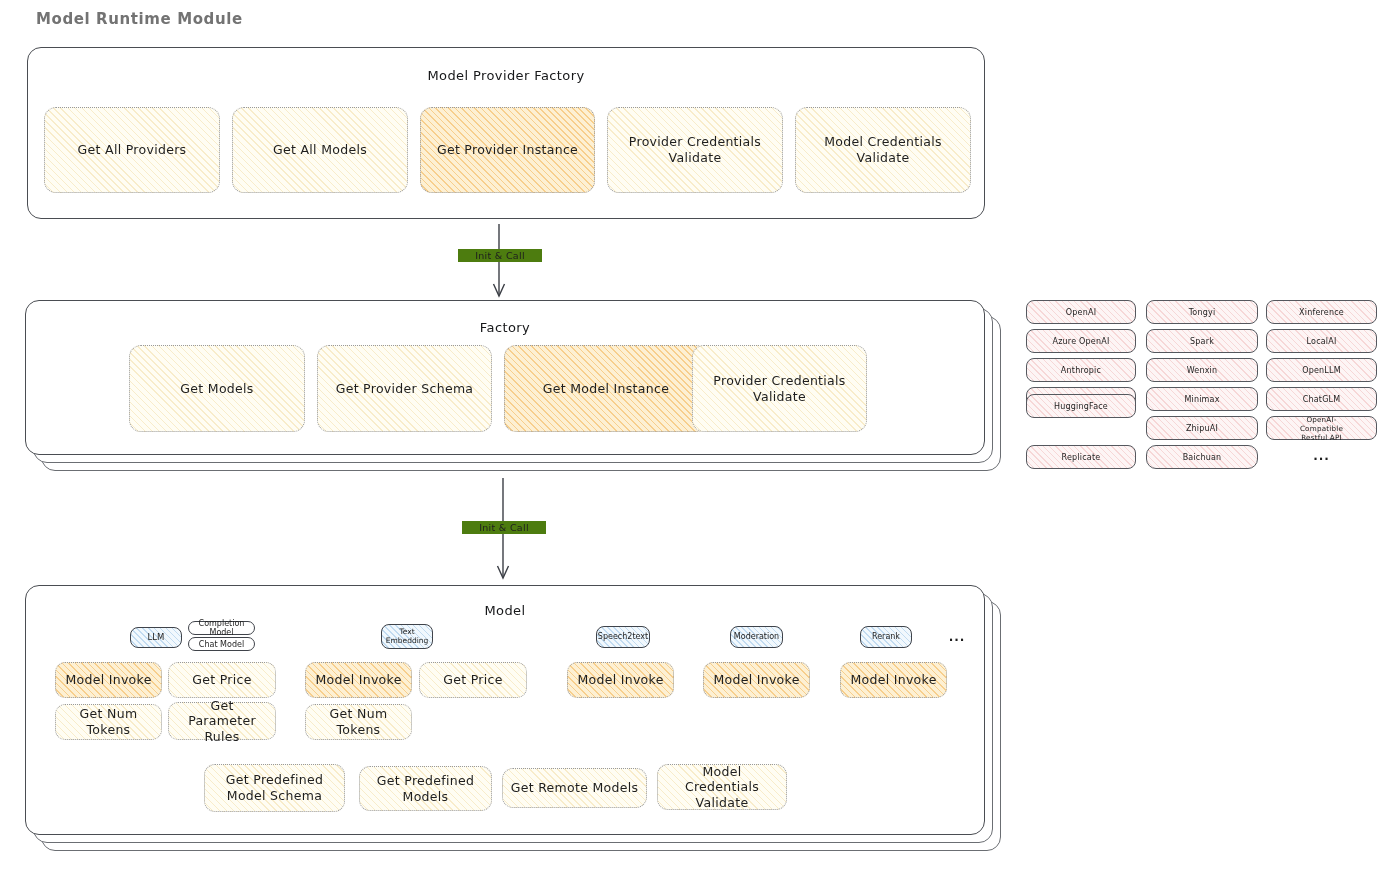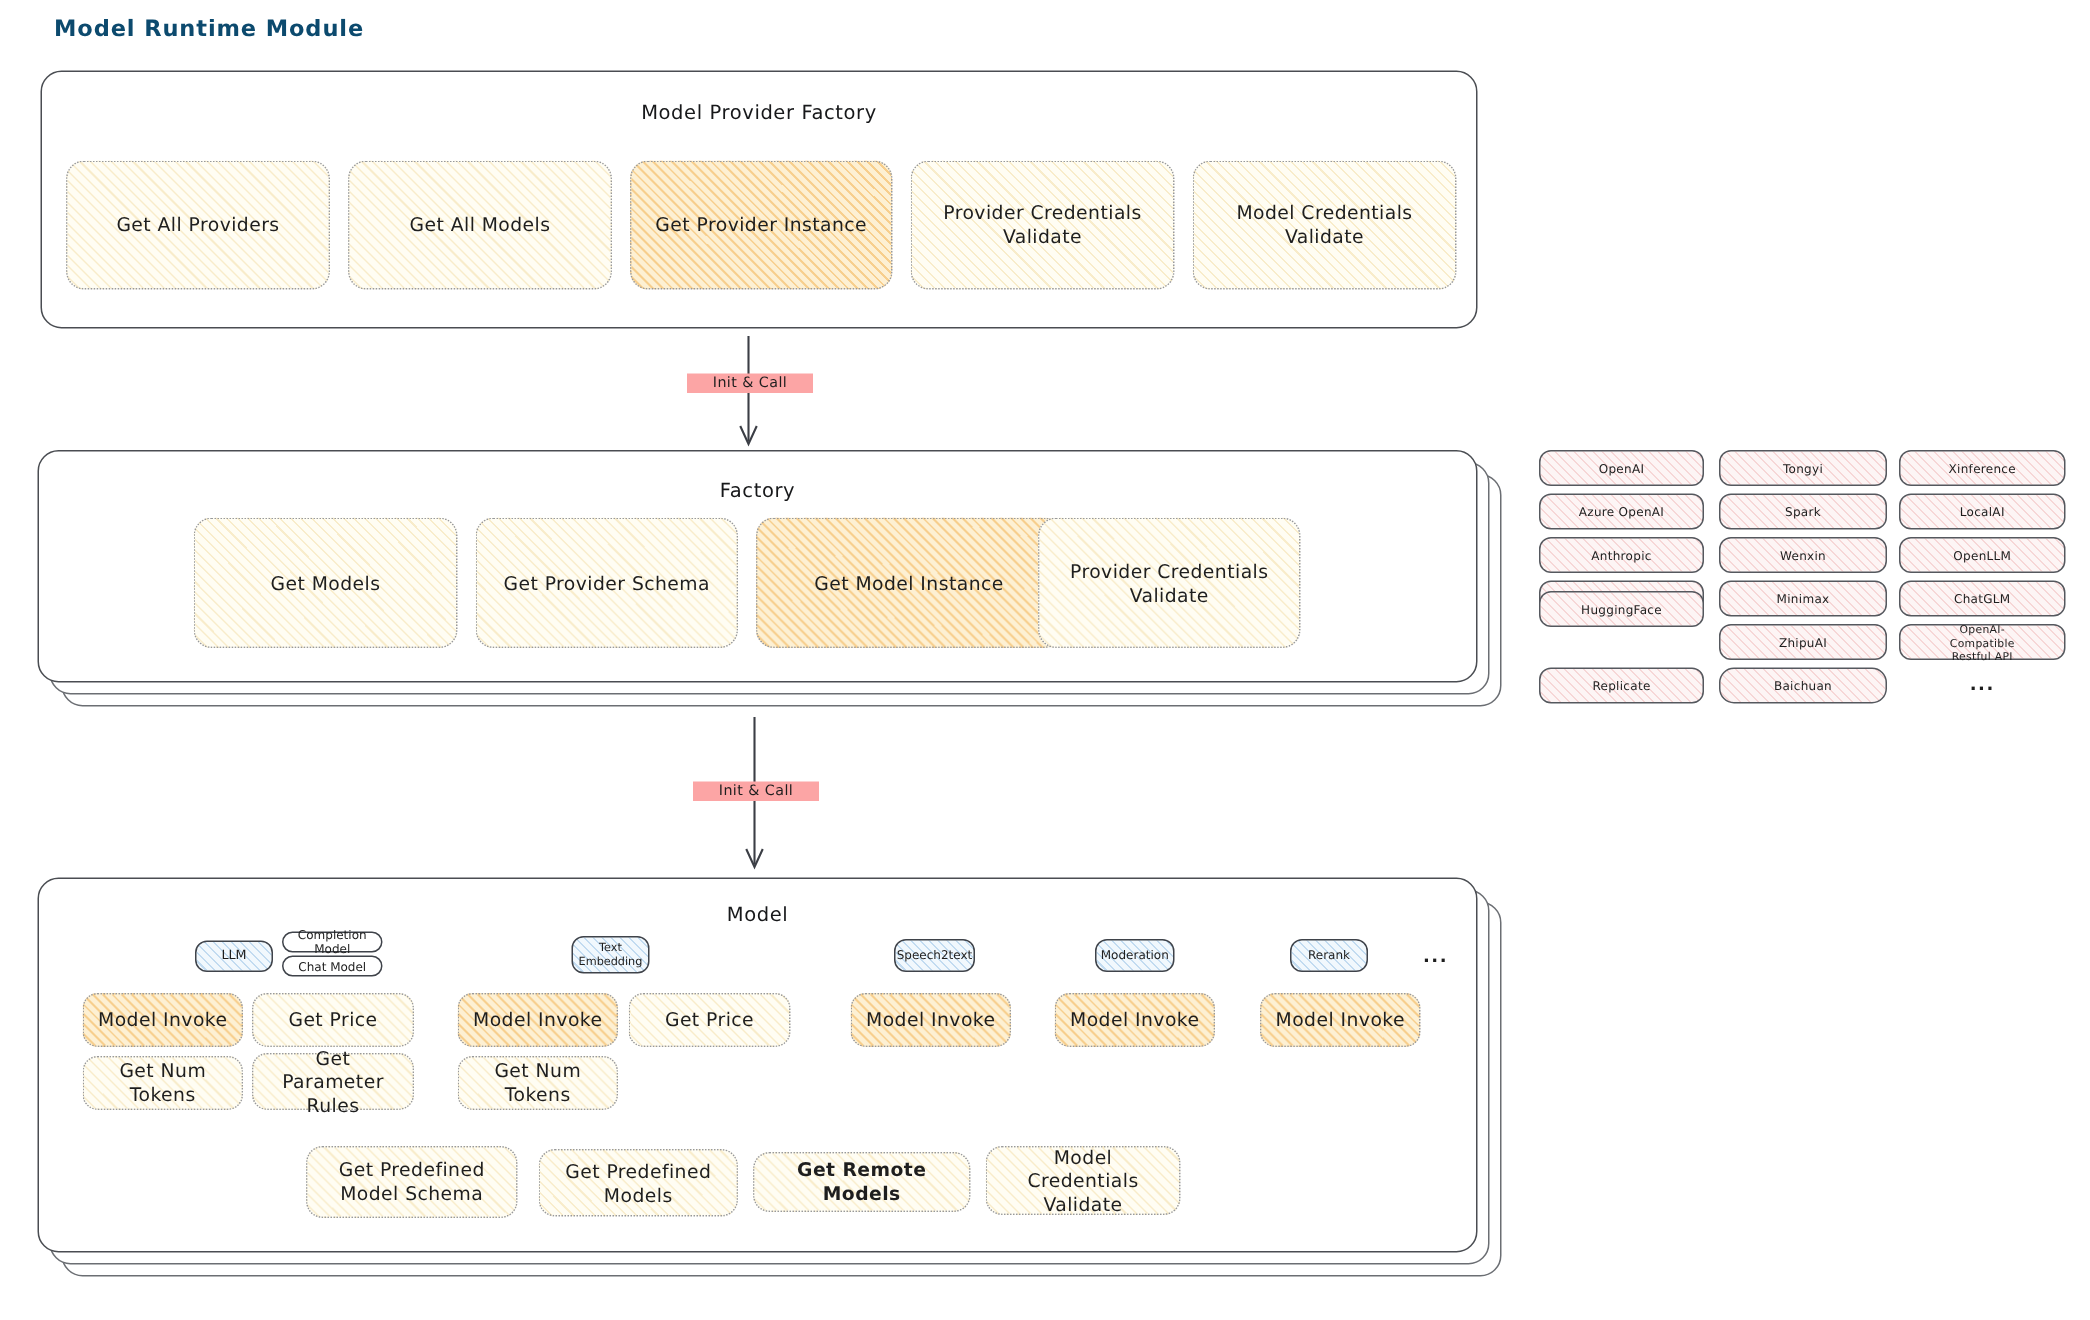--- a/index.html
+++ b/index.html
@@ -1,19 +1,19 @@
 <!DOCTYPE html>
 <html><head>
 <meta charset="utf-8">
 <style>
   * { box-sizing: border-box; margin: 0; padding: 0; }
   body { background: #ffffff; font-family: "DejaVu Sans", "Liberation Sans", sans-serif; color: #1e1e1e; }
   .canvas { position: relative; width: 1393px; height: 880px; background: #fff; overflow: hidden; }
 
-  .page-title { position: absolute; font-size: 15px; font-weight: 700; letter-spacing: 0.6px; color: #0c4a6e; }
+  .page-title { position: absolute; font-size: 15px; font-weight: 700; letter-spacing: 0.6px; color: #737373; }
 
   .big-box { position: absolute; border: 1.6px solid #4a4d52; border-radius: 14px; background: #fff; }
   .stack-layer { position: absolute; border: 1.3px solid #6b6e73; border-radius: 14px; background: #fff; }
   .box-title { position: absolute; text-align: center; font-size: 13px; letter-spacing: 0.4px; color: #17181a; }
 
   .op { position: absolute; display: flex; align-items: center; justify-content: center;
         text-align: center; border: 1.6px dotted #98999c; border-radius: 12px;
         font-size: 12.5px; letter-spacing: 0.3px; line-height: 1.25; padding: 2px 6px; }
   .hatch-yellow { background-color: #fffdf3;
         background-image: repeating-linear-gradient(45deg, rgba(233,196,106,0.30) 0, rgba(233,196,106,0.30) 1px, transparent 1px, transparent 5px); }
@@ -30,21 +30,21 @@
   .chip.small-text { font-size: 7.2px; }
 
   .tab { position: absolute; display: flex; align-items: center; justify-content: center;
          text-align: center; border: 1.3px solid #3f434a; border-radius: 8px;
          font-size: 8.5px; line-height: 1.15; padding: 1px 2px; }
   .mini-tab { position: absolute; display: flex; align-items: center; justify-content: center;
          text-align: center; border: 1.2px solid #3f434a; border-radius: 7px;
          background: #fff; font-size: 8px; padding: 0 2px; }
 
   .arrow { position: absolute; }
-  .arrow-label { position: absolute; background: #fca5a5; text-align: center;
+  .arrow-label { position: absolute; background: #4d7c0f; text-align: center;
                  font-size: 9.5px; letter-spacing: 0.3px; padding: 1px 2px; }
   .ellipsis { position: absolute; font-size: 12px; font-weight: 700; letter-spacing: 1px; text-align: center; }
 </style>
 </head>
 <body>
 
 <div class="canvas">
 
   <div class="page-title" style="left:36px; top:10px;">Model Runtime Module</div>
 
@@ -125,16 +125,16 @@
   <div class="op hatch-orange" style="left:305px; top:662px; width:107px; height:36px; border-radius:10px;">Model Invoke</div>
   <div class="op hatch-yellow" style="left:419px; top:662px; width:108px; height:36px; border-radius:10px;">Get Price</div>
   <div class="op hatch-yellow" style="left:305px; top:704px; width:107px; height:36px; border-radius:10px;">Get Num Tokens</div>
 
   <div class="op hatch-orange" style="left:567px; top:662px; width:107px; height:36px; border-radius:10px;">Model Invoke</div>
   <div class="op hatch-orange" style="left:703px; top:662px; width:107px; height:36px; border-radius:10px;">Model Invoke</div>
   <div class="op hatch-orange" style="left:840px; top:662px; width:107px; height:36px; border-radius:10px;">Model Invoke</div>
 
   <div class="op hatch-yellow" style="left:204px; top:764px; width:141px; height:48px; border-radius:11px;">Get Predefined Model Schema</div>
   <div class="op hatch-yellow" style="left:359px; top:766px; width:133px; height:45px; border-radius:11px;">Get Predefined Models</div>
-  <div class="op hatch-yellow" style="left:502px; top:768px; width:145px; height:40px; border-radius:11px;font-weight:bold;">Get Remote Models</div>
+  <div class="op hatch-yellow" style="left:502px; top:768px; width:145px; height:40px; border-radius:11px;">Get Remote Models</div>
   <div class="op hatch-yellow" style="left:657px; top:764px; width:130px; height:46px; border-radius:11px;">Model Credentials Validate</div>
 
 </div>
 
 </body></html>

